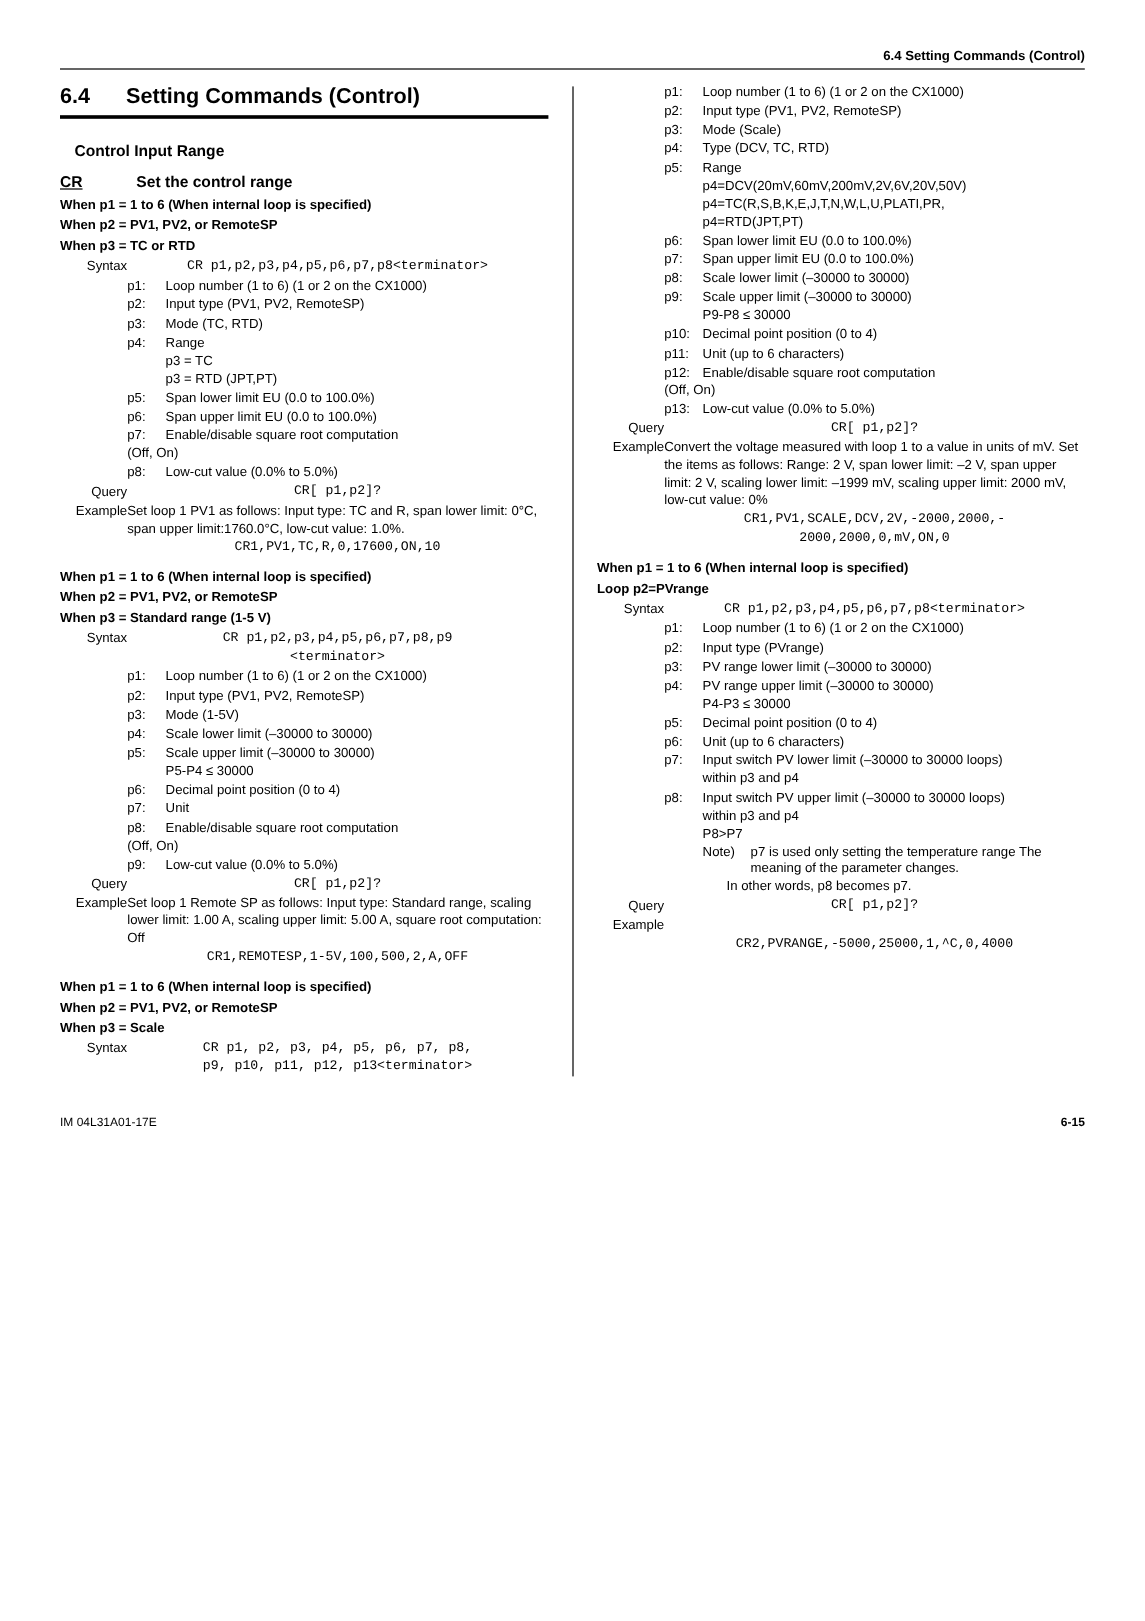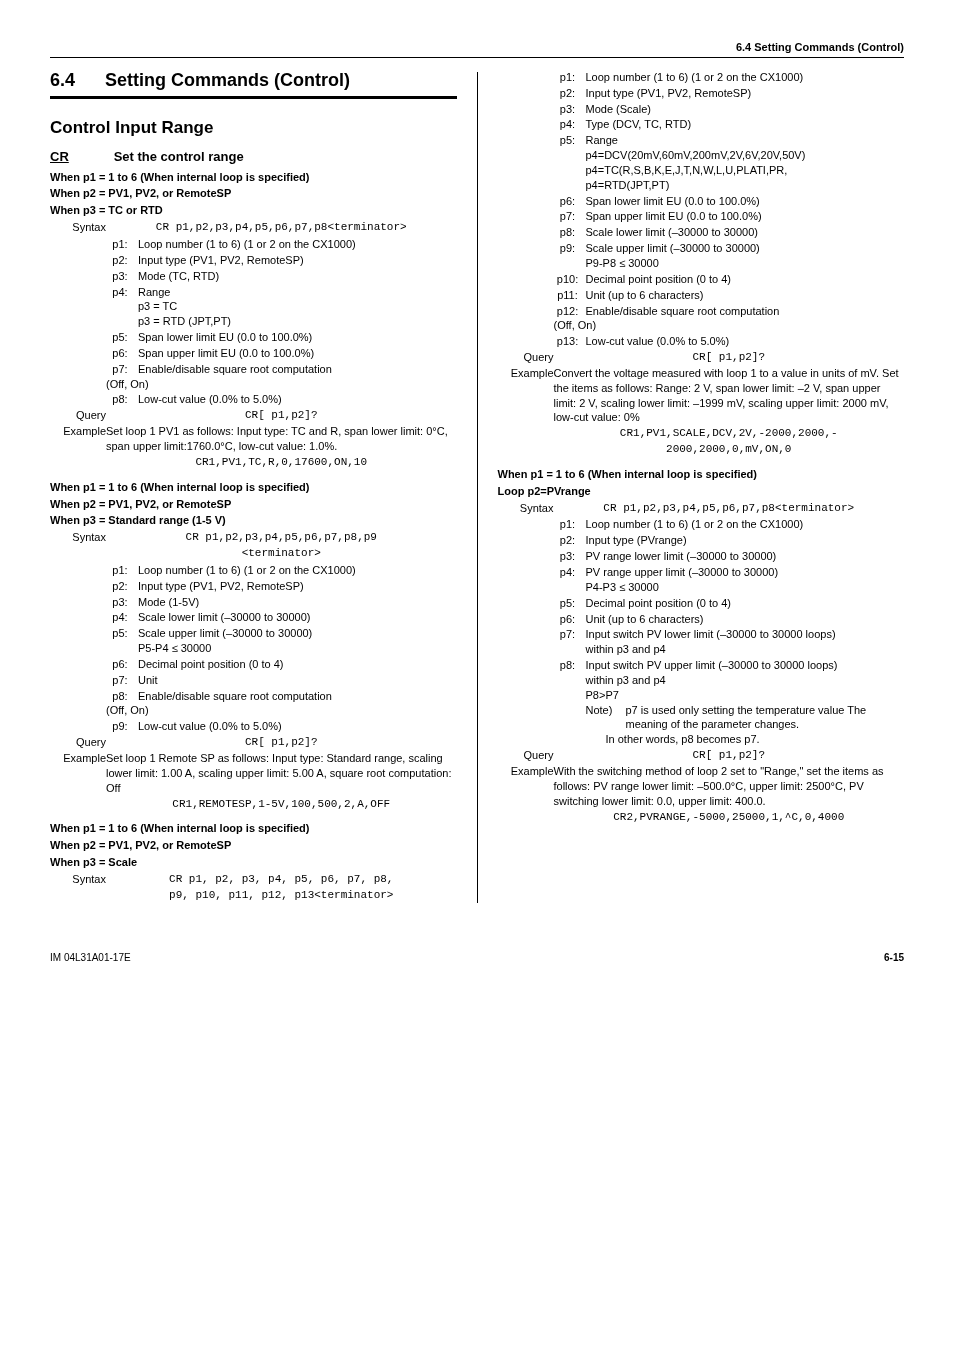--- a/index.html
+++ b/index.html
@@ -37,46 +37,46 @@
   }
   h1.section-title {
     font-size: 18px;
     font-weight: bold;
     margin: 0 0 4px 0;
     border-bottom: 3px solid #000;
     padding-bottom: 4px;
   }
   h1.section-title .num { display:inline-block; width:50px;}
   h2.subsection {
-    font-size: 17px;
-    font-weight: bold;
-    margin: 18px 0 8px 0;
+    font-size: 13px;
+    font-weight: bold;
+    margin: 18px 0 8px 12px;
   }
   .cmd-head {
     font-size: 13px;
     font-weight: bold;
     margin: 6px 0 4px 0;
   }
   .cmd-head .abbr { text-decoration: underline; display:inline-block; width:60px;}
   .cond {
     font-weight: bold;
     font-size: 11px;
     margin-top: 2px;
   }
   .block { margin-top: 2px; }
   .row { display:flex; align-items:flex-start; margin-top:1px;}
   .row .lab { width:56px; flex:0 0 56px;text-align:right; }
   .row .body { flex:1; }
   .plist { padding-left:0; }
   .pitem { display:flex; margin-top:1px;}
-  .pitem .pk { width:28px; flex:0 0 28px; text-align:center; padding-right:4px;}
+  .pitem .pk { width:28px; flex:0 0 28px; text-align:left; padding-right:4px;}
   .pitem .pv { flex:1;}
   .indent2 { padding-left:32px; }
   .mono { font-family: "Courier New", monospace; font-size:11px;text-align:center;}
-  .footer { display:flex; justify-content:space-between; font-size:10px; margin-top:48px; border-top:0;}
+  .footer { display:flex; justify-content:space-between; font-size:10px; margin-top:32px; border-top:0;}
 </style>
 </head>
 <body>
 
 <div class="header-right">6.4 Setting Commands (Control)</div>
 
 <div class="cols">
 
   <div class="col">
     <h1 class="section-title">
@@ -362,32 +362,31 @@
             </div>
         <div class="indent2">within p3 and p4</div>
         <div class="pitem">
               <div class="pk">p8:</div>
               <div class="pv">Input switch PV upper limit (–30000 to 30000 loops)</div>
             </div>
         <div class="indent2">within p3 and p4</div>
         <div class="indent2">P8&gt;P7</div>
         <div class="indent2" style="display:flex">
           <div style="width:40px">Note)</div>
-          <div style="flex:1">p7 is used only setting the temperature value The meaning of the parameter changes.</div>
+          <div style="flex:1">p7 is used only setting the temperature range The meaning of the parameter changes.</div>
         </div>
         <div class="indent2" style="padding-left:52px">In other words, p8 becomes p7.</div>
       </div>
         </div>
       <div class="row">
           <div class="lab">Query</div>
         <div class="body mono">CR[ p1,p2]?</div>
         </div>
       <div class="row">
           <div class="lab">Example</div>
-        <div class="body">With the switching method of loop 2 set to "Range," set the items as follows: PV range lower limit: –500.0°C, upper limit: 2500°C, PV switching lower limit: 0.0, upper limit: 400.0.</div>
         </div>
       <div class="row">
           <div class="lab"></div>
           <div class="body mono">CR2,PVRANGE,-5000,25000,1,^C,0,4000</div>
         </div>
     </div>
   </div>
 </div>
 
 <div class="footer">

